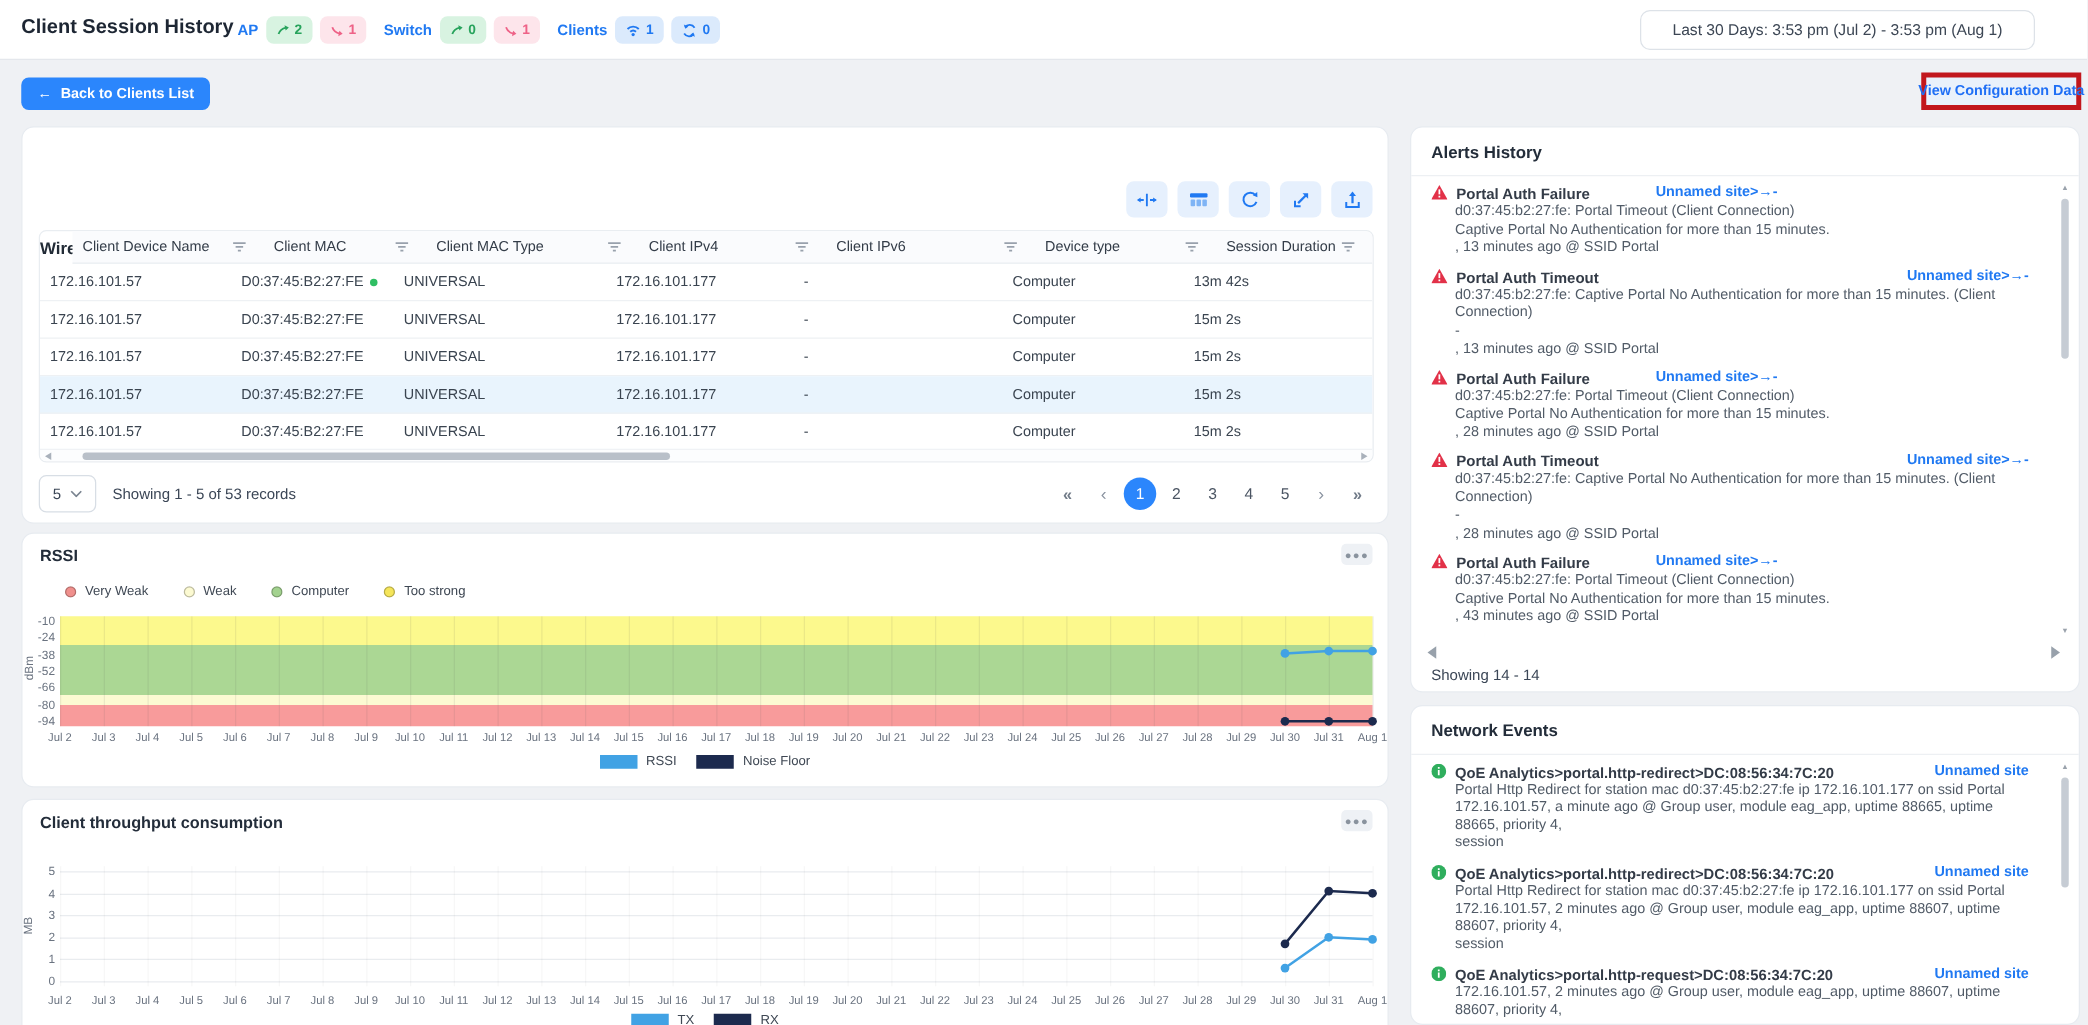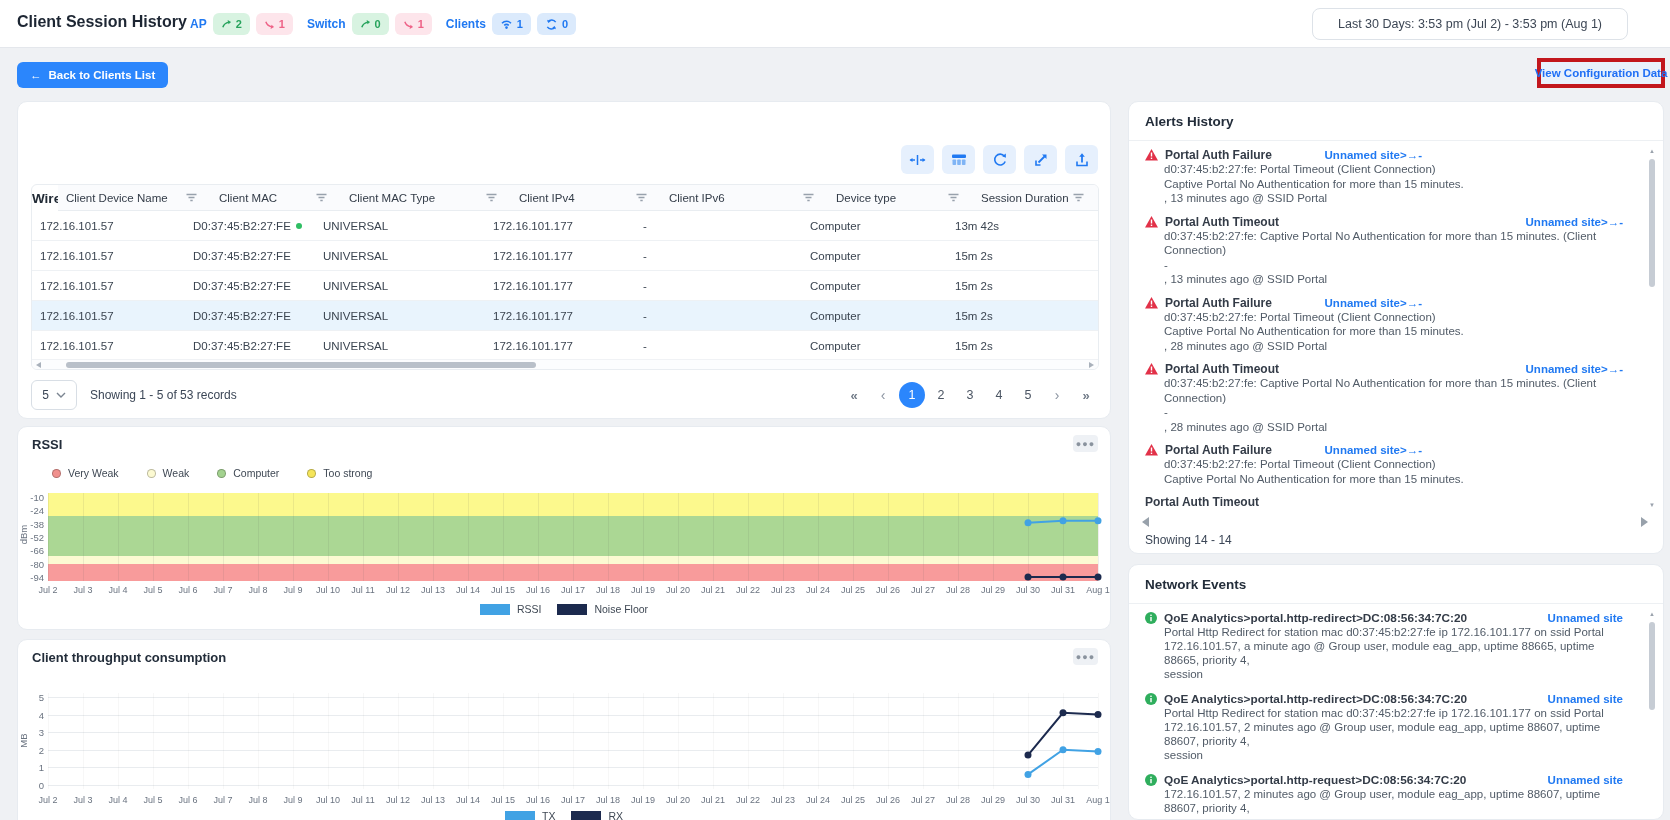--- a/index.html
+++ b/index.html
@@ -99,21 +99,21 @@
   .series-legend { position:absolute; left:0; width:100%; display:flex; justify-content:center; gap:16px;
     align-items:center; font-size:10.5px; color:#3f4854; }
   .sw { width:30px; height:11px; display:inline-block; }
   .plot svg { position:absolute; left:0; top:0; overflow:visible; }
 
   
   .card-title2 { position:absolute; left:16px; top:12px; font-size:13.5px; font-weight:bold; color:#232d3a; }
   .divider { position:absolute; left:0; top:38px; width:100%; height:1px; background:#edf0f3; }
   .alert-list { position:absolute; left:16px; top:46px; width:478px; height:362px; overflow:hidden; }
   .alert-item { margin-bottom:9px; }
-  .a-head { display:flex; align-items:center; gap:7px; }
+  .a-head { display:flex; align-items:flex-start; gap:7px; }
   .a-head.narrow { width:277px; }
   .a-head.full { width:100%; }
   .a-title { font-size:12px; font-weight:bold; color:#333b47; white-space:nowrap; }
   .site-link { margin-left:auto; font-size:11.5px; font-weight:bold; color:#2079f2; cursor:pointer; white-space:nowrap; }
   .a-line { font-size:11.5px; color:#515b67; line-height:14.5px; margin-left:19px; }
   .vscroll { position:absolute; right:6px; width:10px; }
   .vthumb { position:absolute; left:2px; width:6px; background:#c6ccd4; border-radius:3px; cursor:pointer; }
   .varrow { position:absolute; left:2px; font-size:6px; color:#9aa2ac; cursor:pointer; }
   .hnav { position:absolute; width:0; height:0; cursor:pointer; }
   .hnav-l { left:13px; top:415px; border-top:5px solid transparent; border-bottom:5px solid transparent; border-right:7px solid #98a1ab; }
@@ -732,20 +732,21 @@
           <svg width="13" height="12" viewBox="0 0 13 12">
             <path d="M6.5 0 L13 11.5 H0 Z" fill="#e23148"></path>
             <rect x="5.8" y="3.5" width="1.4" height="4" fill="#fff"></rect>
             <rect x="5.8" y="8.6" width="1.4" height="1.4" fill="#fff"></rect>
           </svg>
           <span class="a-title">Portal Auth Failure</span>
           <span class="site-link">Unnamed site&gt;→-</span>
         </div>
         <div class="a-line">d0:37:45:b2:27:fe: Portal Timeout (Client Connection)</div>
         <div class="a-line">Captive Portal No Authentication for more than 15 minutes.</div>
+        <div class="a-line">, 43 minutes ago @ SSID Portal</div>
       </div>
       <div class="alert-item">
         <div class="a-head full">
           <span class="a-title">Portal Auth Timeout</span>
         </div>
       </div>
     </div>
   <div class="vscroll" style="top:46px;height:360px;">
     <span class="varrow" style="top:0;">▲</span>
     <span class="vthumb" style="top:11px;height:128px;"></span>

